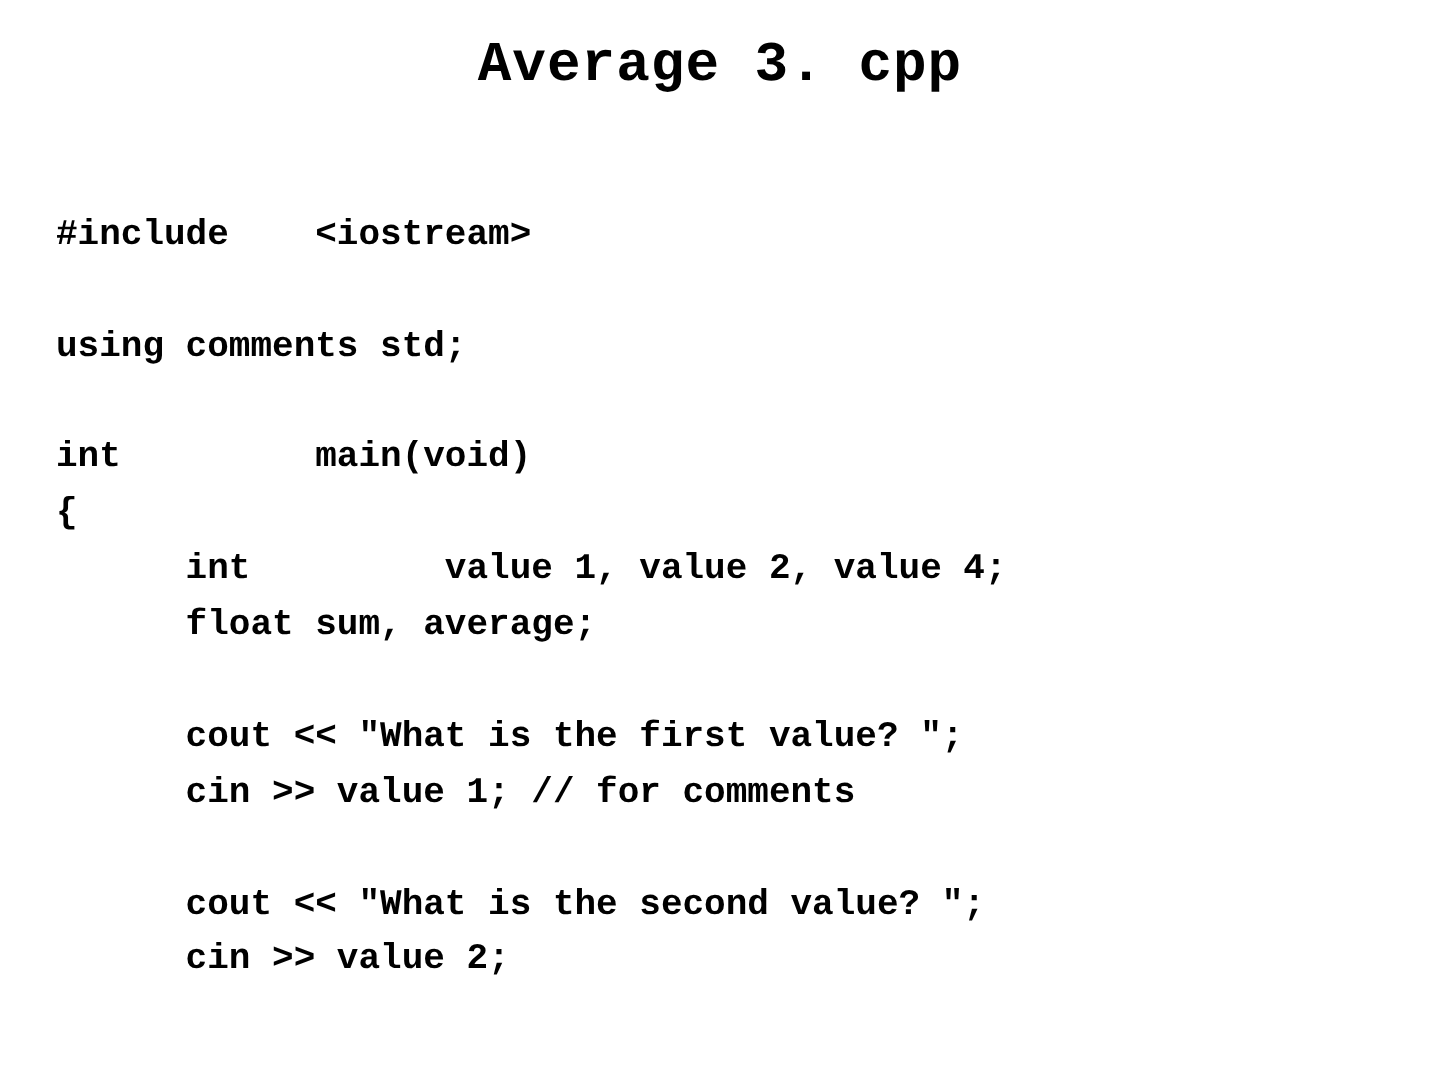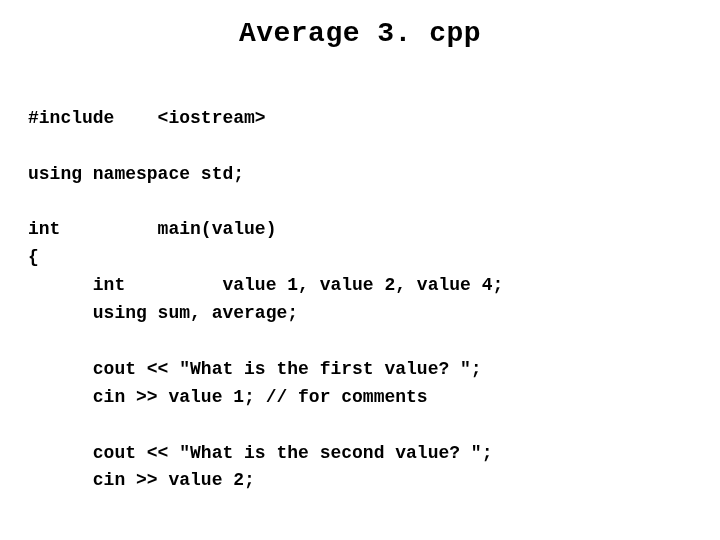--- a/index.html
+++ b/index.html
@@ -31,26 +31,26 @@
   }
 </style>
 </head>
 <body>
 
 <div class="page">
   <div class="title">Average 3. cpp</div>
   <div class="code">
 <span>#include    &lt;iostream&gt;</span>
 <span></span>
-<span>using namespace std;</span>
+<span>using comments std;</span>
 <span></span>
-<span>int         main(value)</span>
+<span>int         main(void)</span>
 <span>{</span>
 <span>      int         value 1, value 2, value 4;</span>
-<span>      using sum, average;</span>
+<span>      float sum, average;</span>
 <span></span>
 <span>      cout &lt;&lt; "What is the first value? ";</span>
 <span>      cin &gt;&gt; value 1; // for comments</span>
 <span></span>
 <span>      cout &lt;&lt; "What is the second value? ";</span>
 <span>      cin &gt;&gt; value 2;</span>
 </div>
 </div>
 
 </body></html>

